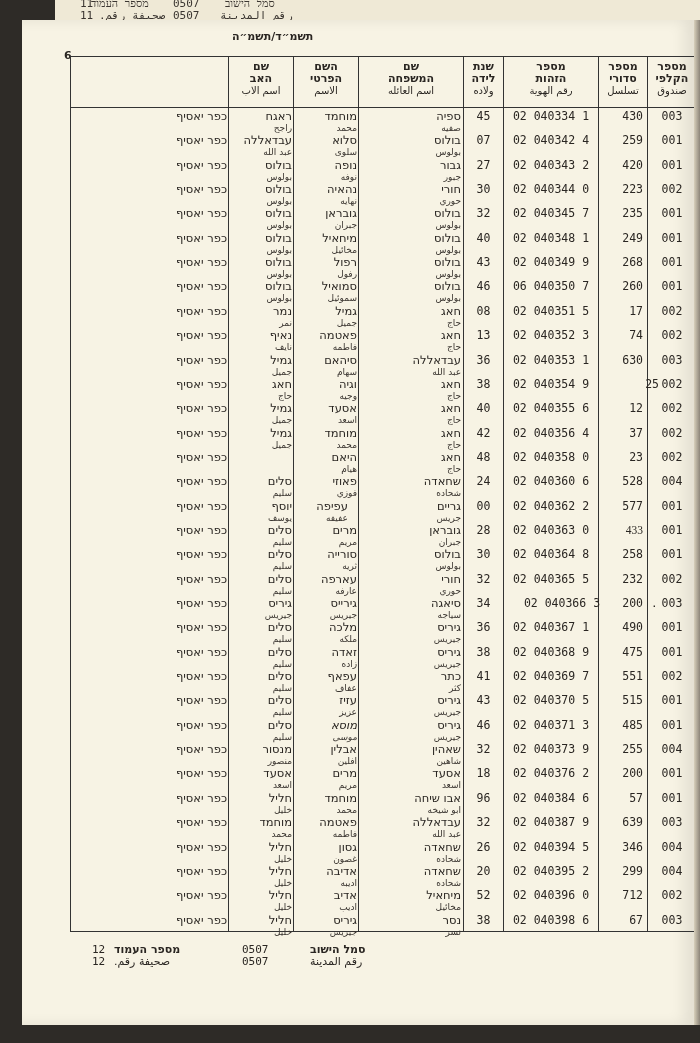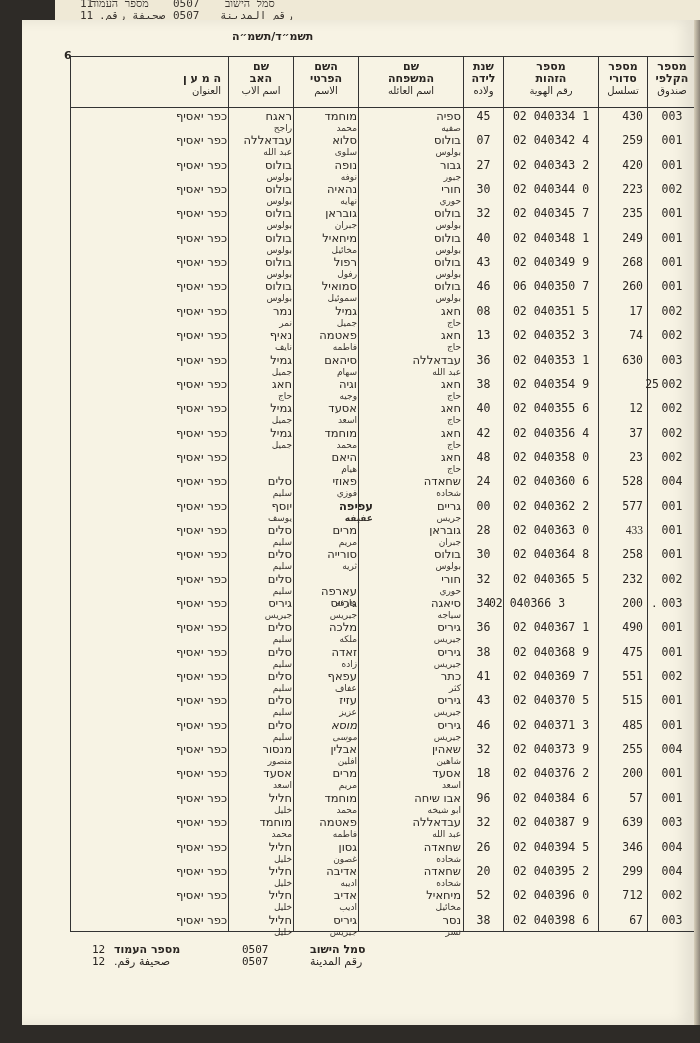--- a/index.html
+++ b/index.html
@@ -108,24 +108,20 @@
       <div class="hcell" style="left:223px;width:64px;">
         <span class="he" style="white-space:pre-line;">השם
 הפרטי</span>
         <span class="ar">الاسم</span>
       </div>
       <div class="hcell" style="left:158px;width:64px;">
         <span class="he" style="white-space:pre-line;">שם
 האב</span>
         <span class="ar">اسم الاب</span>
       </div>
-      <div class="hcell" style="left:0;width:150px;top:16px;text-align:right;">
-        <span class="he">ה מ ע ן</span>
-        <span class="ar">العنوان</span>
-      </div>
     </div>
 
     <div class="rows" id="rows">
         <div class="row" style="top: 0px;">
     <span class="c num" style="left:577px;width:48px;">003</span>
     <span class="c num" style="left:528px;width:44px;text-align:right;">430</span>
     <span class="c num" style="left:433px;width:94px;">02 040334 1</span>
     <span class="c num" style="left:393px;width:39px;">45</span>
     <span class="c heb" style="left:288px;width:102px;">
       <span>ספיה</span><span class="arb">صفيه</span>
@@ -379,21 +375,21 @@
     <span class="c heb" style="left:20px;width:136px;">כפר יאסיף</span>
   </div>
         <div class="row" style="top: 389.6px;">
     <span class="c num" style="left:577px;width:48px;">001</span>
     <span class="c num" style="left:528px;width:44px;text-align:right;">577</span>
     <span class="c num" style="left:433px;width:94px;">02 040362 2</span>
     <span class="c num" style="left:393px;width:39px;">00</span>
     <span class="c heb" style="left:288px;width:102px;">
       <span>גריים</span><span class="arb">جريس</span>
     </span>
-    <span class="c heb" style="left:239px;width:63px;font-weight:bold;">
+    <span class="c heb" style="left:214px;width:63px;">
       <span>עפיפה</span><span class="arb">عفيفه</span>
     </span>
     <span class="c heb" style="left:158px;width:63px;">
       <span>יוסף</span><span class="arb">يوسف</span>
     </span>
     <span class="c heb" style="left:20px;width:136px;">כפר יאסיף</span>
   </div>
         <div class="row" style="top: 413.95px;">
     <span class="c num" style="left:577px;width:48px;">001</span>
     <span class="c num" style="left:528px;width:44px;text-align:right;font-family:Liberation Serif, serif;">433</span>
@@ -427,32 +423,32 @@
     <span class="c heb" style="left:20px;width:136px;">כפר יאסיף</span>
   </div>
         <div class="row" style="top: 462.65px;">
     <span class="c num" style="left:577px;width:48px;">002</span>
     <span class="c num" style="left:528px;width:44px;text-align:right;">232</span>
     <span class="c num" style="left:433px;width:94px;">02 040365 5</span>
     <span class="c num" style="left:393px;width:39px;">32</span>
     <span class="c heb" style="left:288px;width:102px;">
       <span>חורי</span><span class="arb">حوري</span>
     </span>
-    <span class="c heb" style="left:223px;width:63px;margin-top:12px;">
+    <span class="c heb" style="left:223px;width:63px;">
       <span>עארפה</span><span class="arb">عارفه</span>
     </span>
     <span class="c heb" style="left:158px;width:63px;">
       <span>סלים</span><span class="arb">سليم</span>
     </span>
     <span class="c heb" style="left:20px;width:136px;">כפר יאסיף</span>
   </div>
         <div class="row" style="top: 487px;">
     <span class="c num" style="left:577px;width:48px;">003</span>
     <span class="c num" style="left:528px;width:44px;text-align:right;">200</span>
-    <span class="c num" style="left:409px;width:94px;">02 040366 3</span>
+    <span class="c num" style="left:444px;width:94px;">02 040366 3</span>
     <span class="c num" style="left:393px;width:39px;">34</span>
     <span class="c heb" style="left:288px;width:102px;">
       <span>סיאגה</span><span class="arb">سياجه</span>
     </span>
     <span class="c heb" style="left:223px;width:63px;">
       <span>גירייס</span><span class="arb">جيريس</span>
     </span>
     <span class="c heb" style="left:158px;width:63px;">
       <span>גיריס</span><span class="arb">جيريس</span>
     </span>

